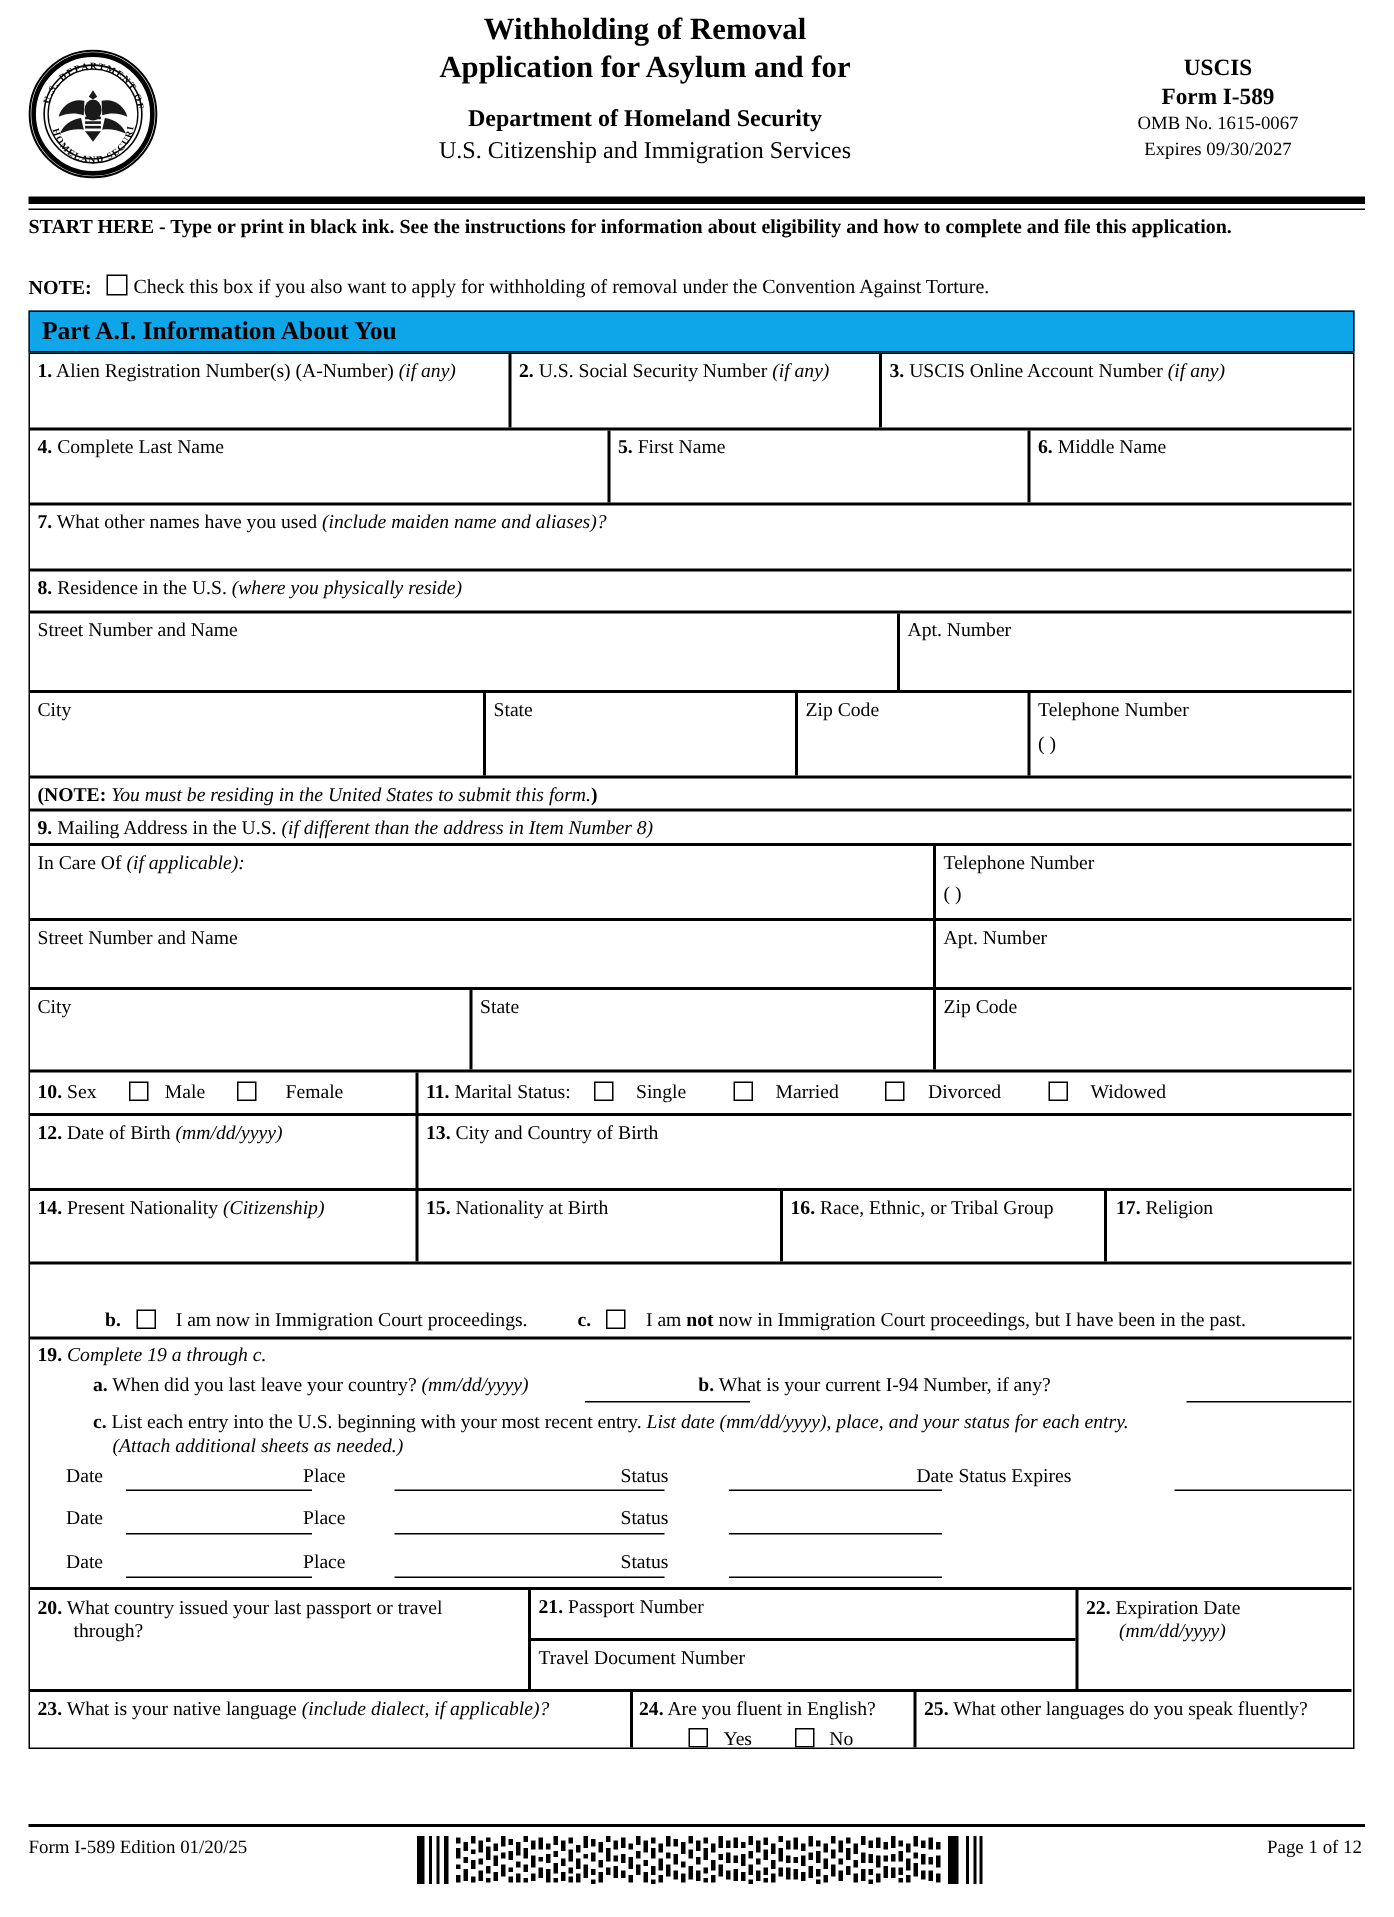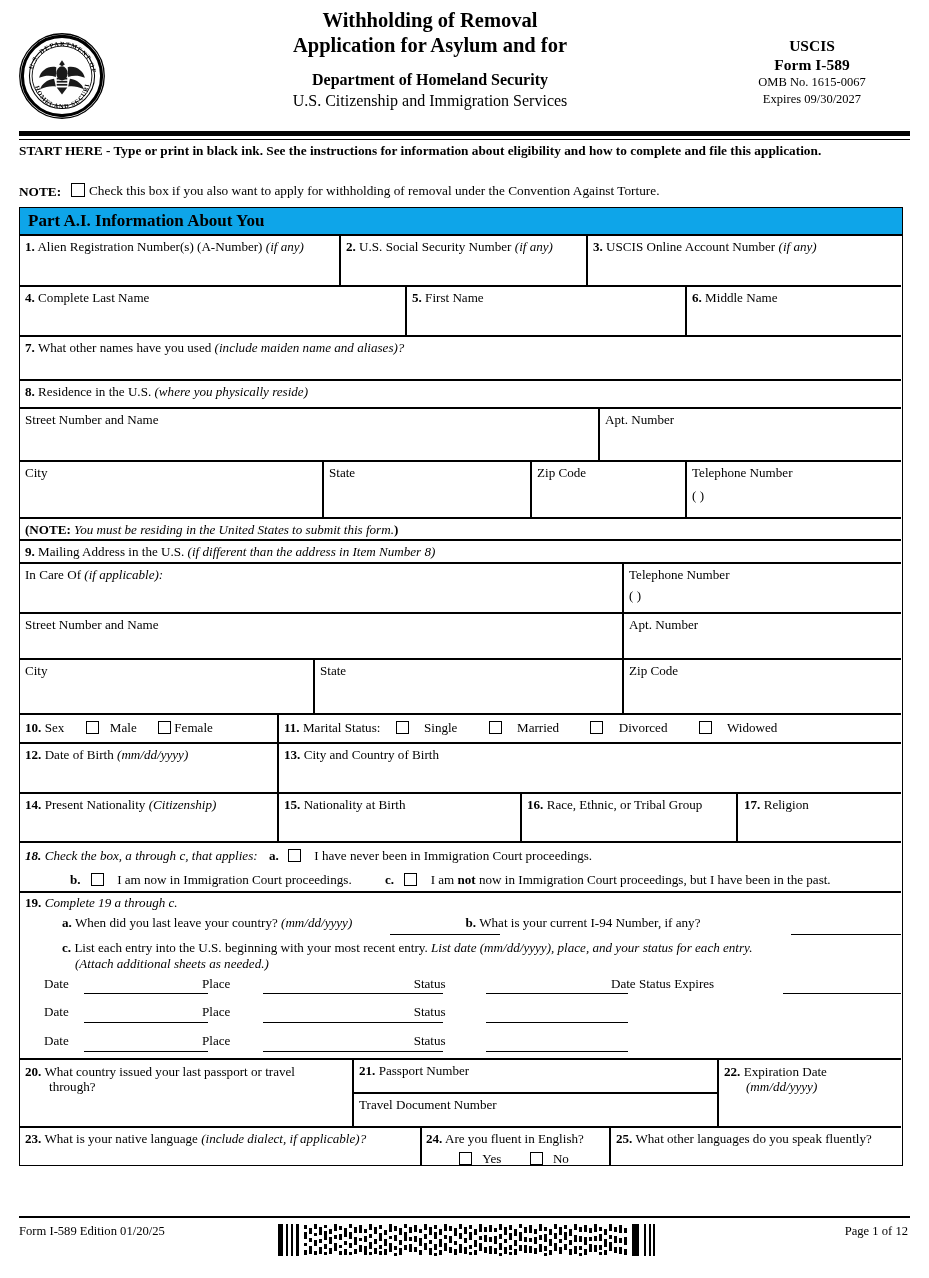--- a/index.html
+++ b/index.html
@@ -283,21 +283,21 @@
     <div class="vline" style="left:293px;top:424px;height:53px;"></div>
     <div class="vline" style="left:602px;top:424px;height:53px;"></div>
     <div class="hline" style="left:0;top:477px;width:881px;"></div>
 
     <div class="cell" style="left:0;top:479px;width:255px;height:27px;padding-left:5px;line-height:26px;">
       <span class="n">10.</span>
       <span>Sex</span>
       <span class="cb" style="margin-left:18px;"></span>
       <span style="margin-left:8px;">Male</span>
       <span class="cb" style="margin-left:18px;"></span>
-      <span style="margin-left:0;">Female</span>
+      <span style="margin-left:16px;">Female</span>
     </div>
     <div class="cell" style="left:259px;top:479px;width:656px;height:27px;padding-left:5px;line-height:26px;">
       <span class="n">11.</span>
       <span>Marital Status:</span>
       <span class="cb" style="margin-left:12px;"></span>
       <span style="margin-left:12px;">Single</span>
       <span class="cb" style="margin-left:28px;"></span>
       <span style="margin-left:12px;">Married</span>
       <span class="cb" style="margin-left:28px;"></span>
       <span style="margin-left:12px;">Divorced</span>
@@ -334,27 +334,20 @@
     </div>
     <div class="cell lbl" style="left:719px;top:558px;width:176px;height:47px;">
       <span class="n">17.</span>
       <span>Religion</span>
     </div>
     <div class="vline" style="left:257px;top:558px;height:47px;"></div>
     <div class="vline" style="left:500px;top:558px;height:47px;"></div>
     <div class="vline" style="left:716px;top:558px;height:47px;"></div>
     <div class="hline" style="left:0;top:605px;width:881px;"></div>
 
-    <div class="cell" style="left:0;top:607px;width:881px;height:23px;padding:4px 0 0 5px;line-height:18px;">
-      <span class="n it">18.</span>
-      <span class="it">Check the box, a through c, that applies:</span>
-      <span class="n" style="margin-left:8px;">a.</span>
-      <span class="cb" style="margin-left:6px;"></span>
-      <span style="margin-left:10px;">I have never been in Immigration Court proceedings.</span>
-    </div>
     <div class="cell" style="left:0;top:631px;width:881px;height:24px;padding:3px 0 0 50px;line-height:19px;">
       <span class="n">b.</span>
       <span class="cb" style="margin-left:7px;"></span>
       <span style="margin-left:10px;">I am now in Immigration Court proceedings.</span>
       <span class="n" style="margin-left:30px;">c.</span>
       <span class="cb" style="margin-left:7px;"></span>
       <span style="margin-left:10px;">I am </span><span class="n">not</span><span> now in Immigration Court proceedings, but I have been in the past.</span>
     </div>
     <div class="hline" style="left:0;top:655px;width:881px;"></div>
 

